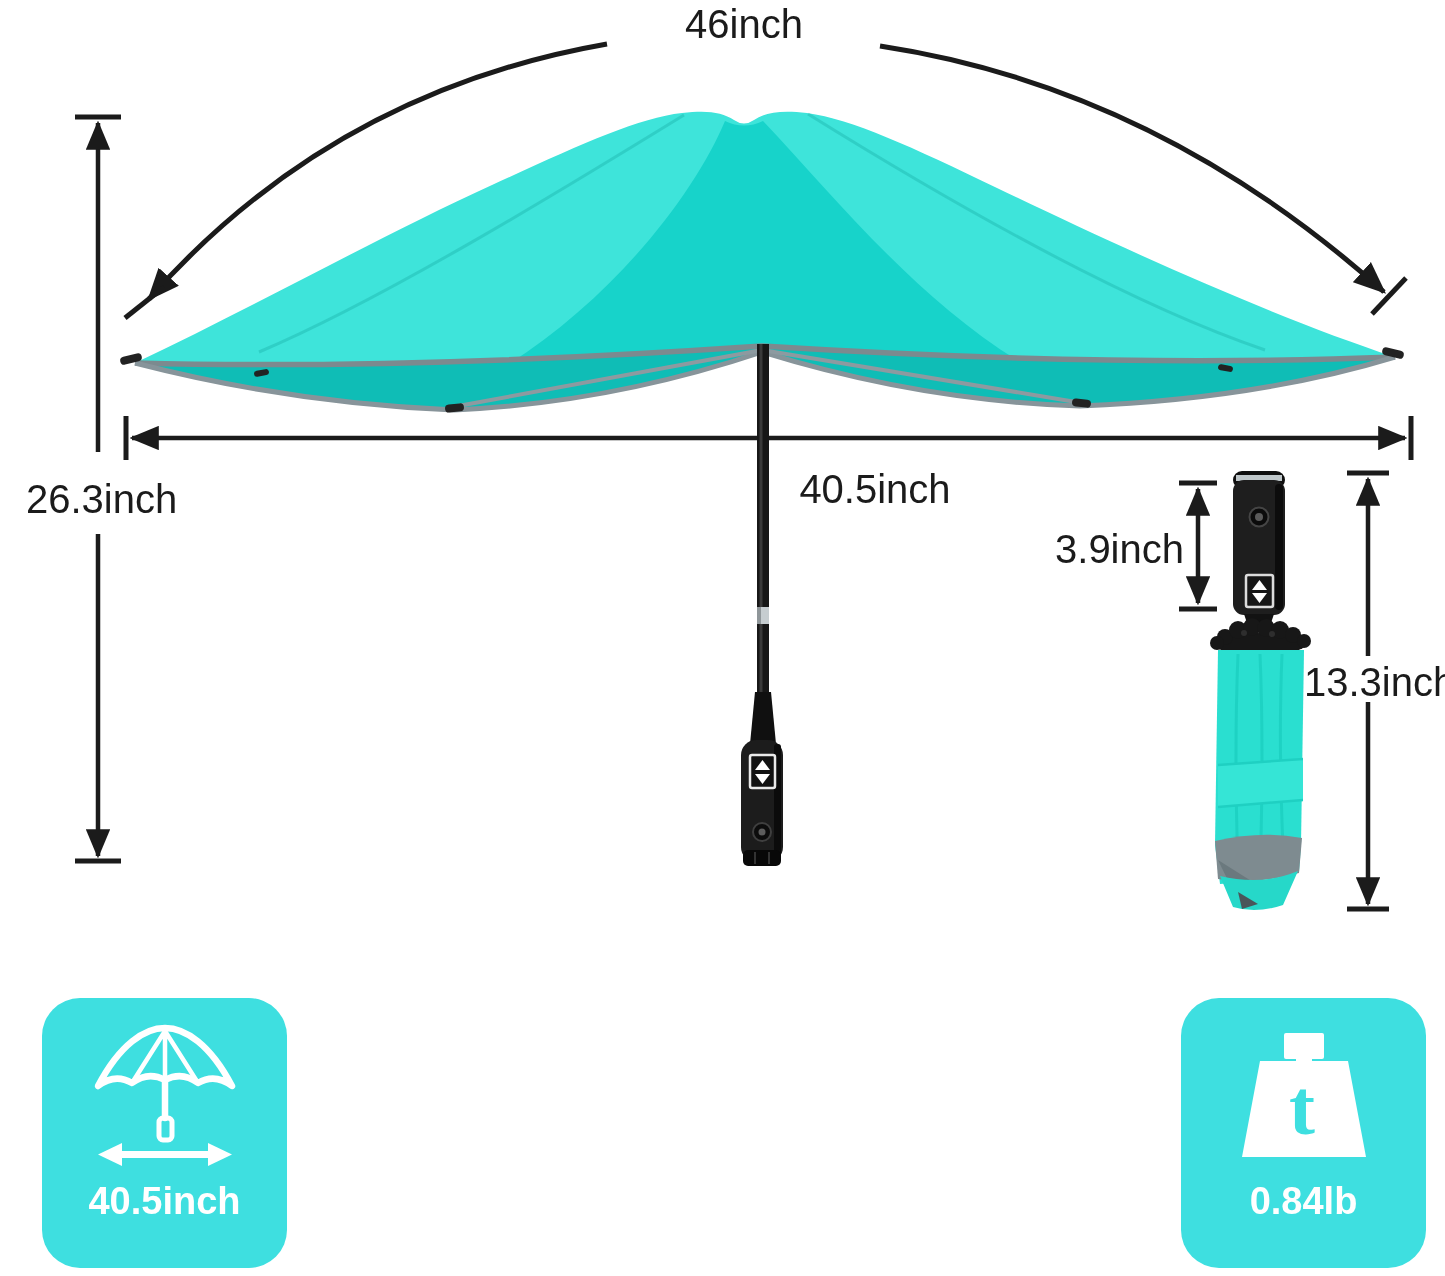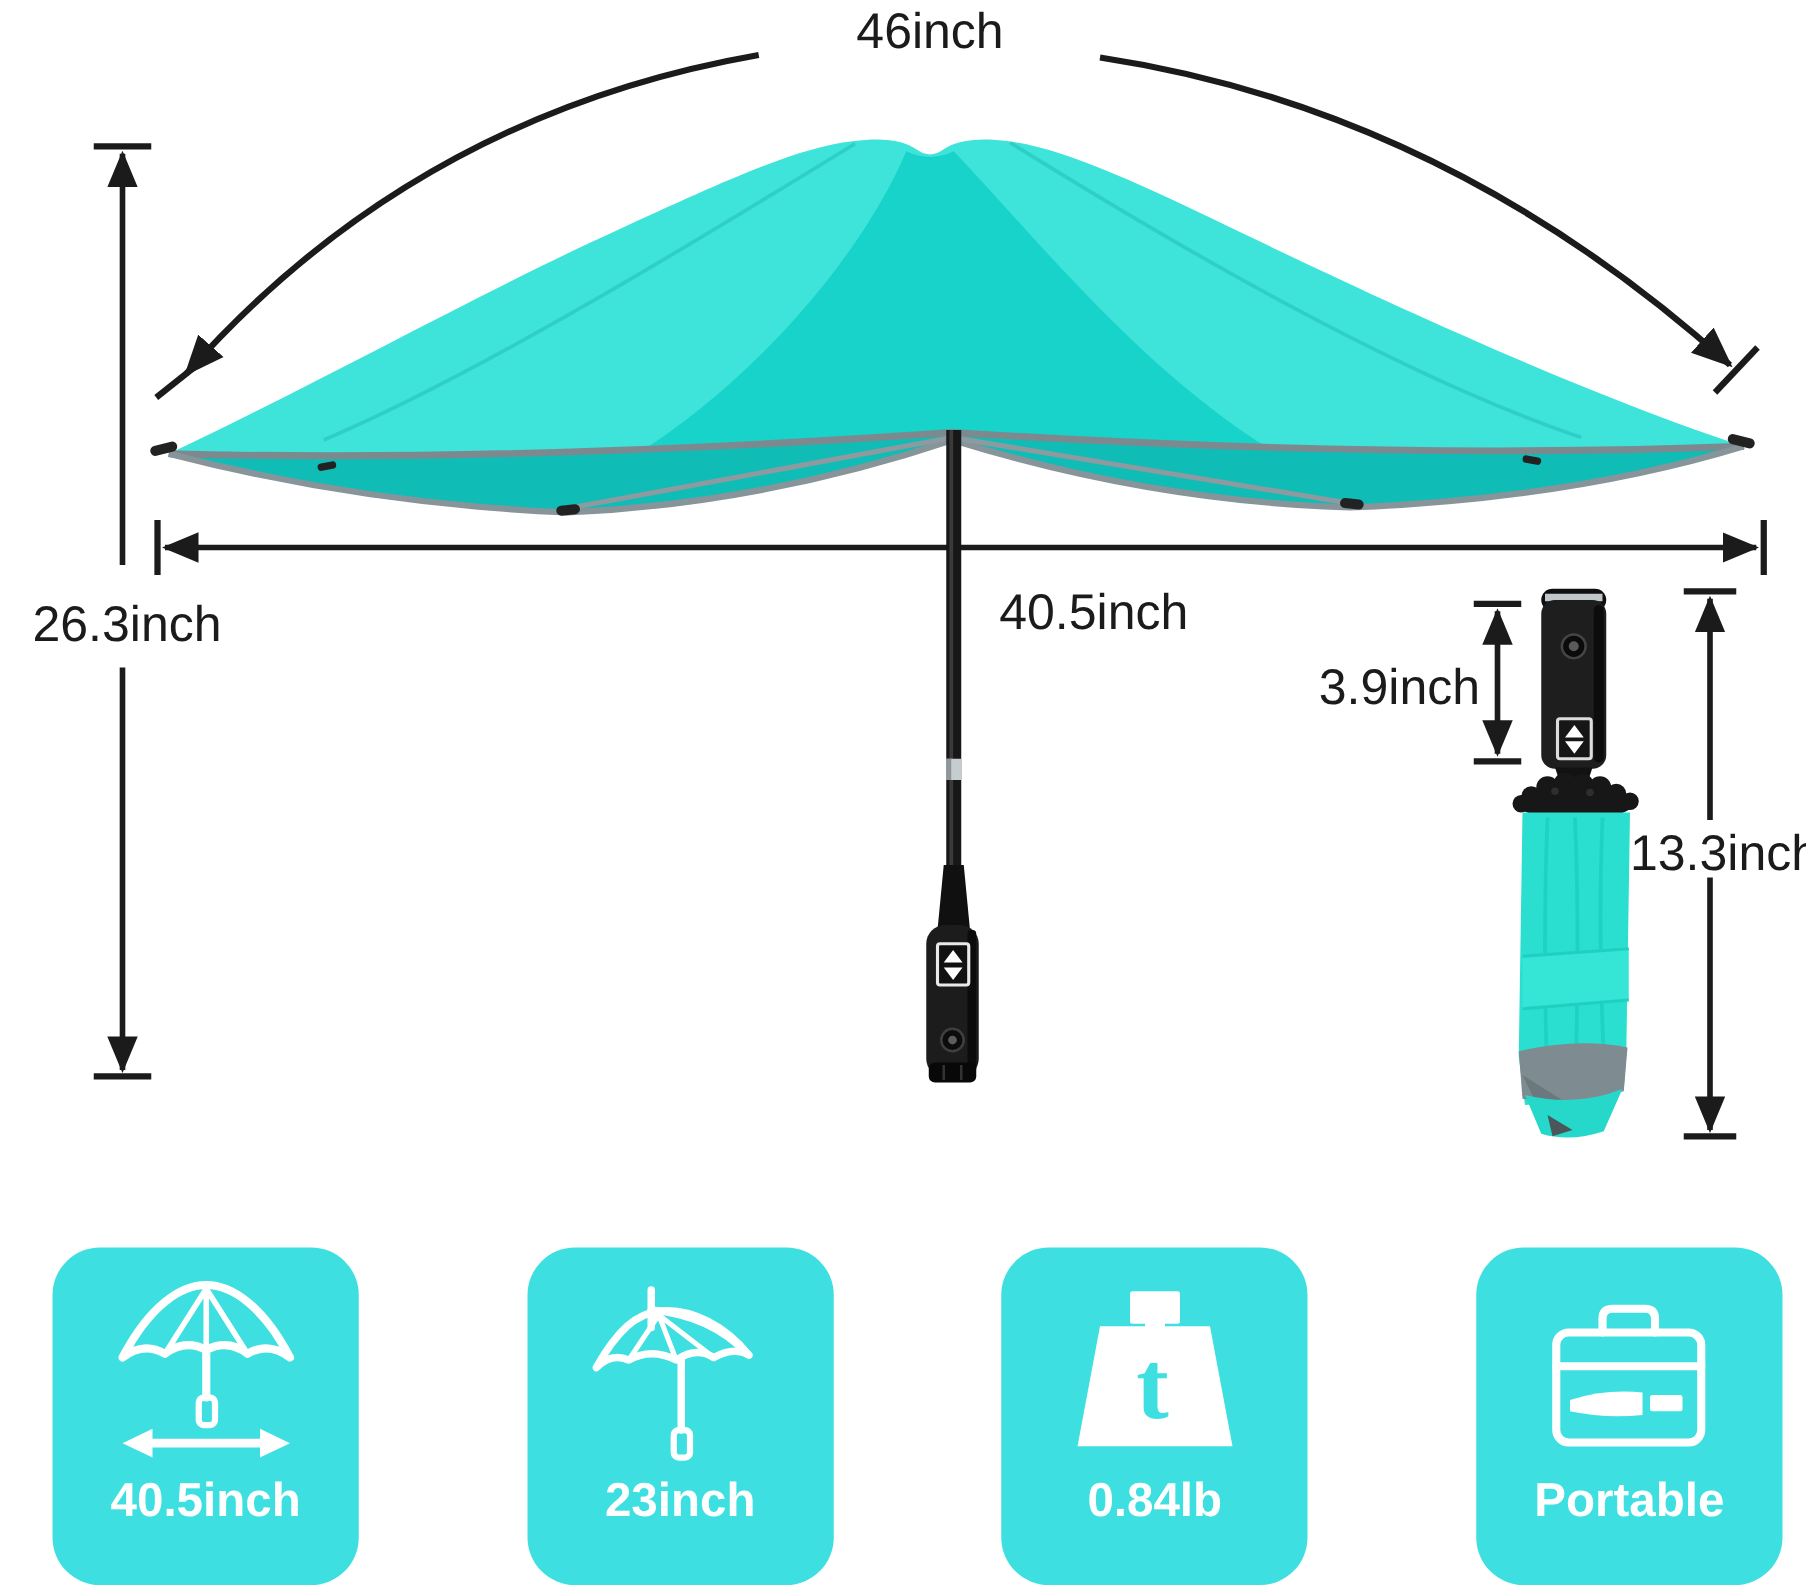--- a/index.html
+++ b/index.html
@@ -178,57 +178,29 @@
       </g>
       <g fill="#ffffff">
         <rect x="26" y="131" width="98" height="7" rx="3"></rect>
         <path d="M 8 134.5 L 32 123 L 32 146 Z"></path>
         <path d="M 142 134.5 L 118 123 L 118 146 Z"></path>
       </g>
     </svg>
     <div class="badge-label">40.5inch</div>
   </div>
 
-  <div class="badge">
-    <svg width="150" height="150" viewBox="0 0 150 150">
-      <g stroke="#ffffff" stroke-width="6" fill="none" stroke-linecap="round" stroke-linejoin="round">
-        <line x1="52" y1="12" x2="52" y2="42"></line>
-        <path d="M 52 28 Q 100 32 130 64"></path>
-        <path d="M 8 74 C 25 44 40 31 58 29 C 85 26 112 42 130 64
-                 Q 118 57 102 66 Q 88 57 72 68 Q 52 58 34 68 Q 20 62 8 74 Z"></path>
-        <path d="M 58 32 L 34 68 M 58 32 L 72 68 M 58 32 L 102 66" stroke-width="4"></path>
-        <line x1="76" y1="68" x2="76" y2="124"></line>
-        <rect x="70" y="124" width="13" height="22" rx="4" stroke-width="5"></rect>
-      </g>
-    </svg>
-    <div class="badge-label">23inch</div>
-  </div>
 
 
   <div class="badge">
     <svg width="150" height="150" viewBox="0 0 150 150">
       <g fill="#ffffff">
         <rect x="55" y="13" width="40" height="26" rx="2"></rect>
         <rect x="67" y="34" width="16" height="10"></rect>
         <path d="M 31 41 L 119 41 L 137 137 L 13 137 Z"></path>
       </g>
       <text x="73" y="114" text-anchor="middle" font-size="78" font-weight="bold" font-family="Liberation Serif, serif" fill="#3EDFE0">t</text>
     </svg>
     <div class="badge-label">0.84lb</div>
   </div>
 
-  <div class="badge">
-    <svg width="150" height="150" viewBox="0 0 150 150">
-      <g stroke="#ffffff" stroke-width="6.5" fill="none" stroke-linecap="round" stroke-linejoin="round">
-        <path d="M 54 46 L 54 35 Q 54 27 62 27 L 88 27 Q 96 27 96 35 L 96 46"></path>
-        <rect x="17" y="46" width="116" height="88" rx="10"></rect>
-        <line x1="17" y1="73" x2="133" y2="73"></line>
-      </g>
-      <g fill="#ffffff">
-        <path d="M 28 100 Q 56 91 86 94 L 86 112 Q 56 115 28 109 Z"></path>
-        <rect x="92" y="96" width="26" height="13" rx="2"></rect>
-      </g>
-    </svg>
-    <div class="badge-label">Portable</div>
-  </div>
 
 </div>
 </div>
 
 </body></html>

